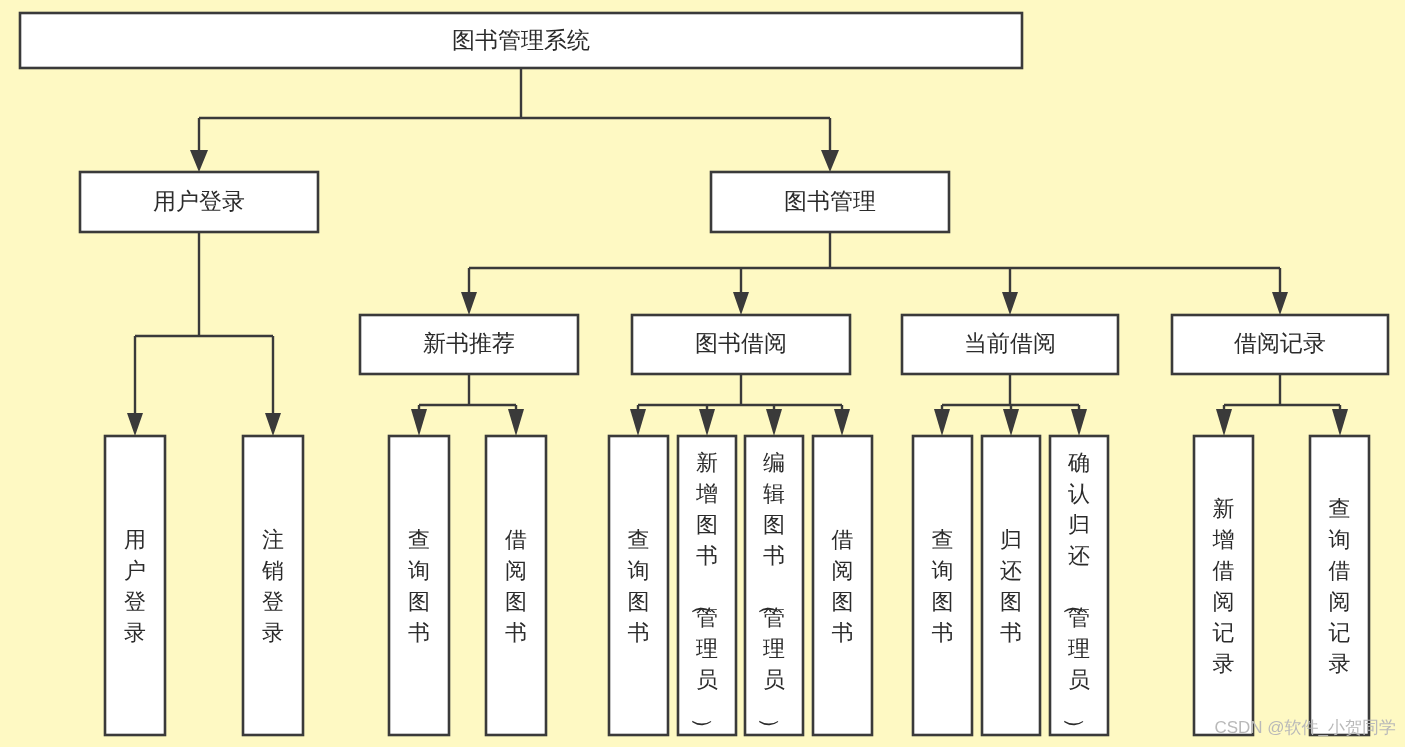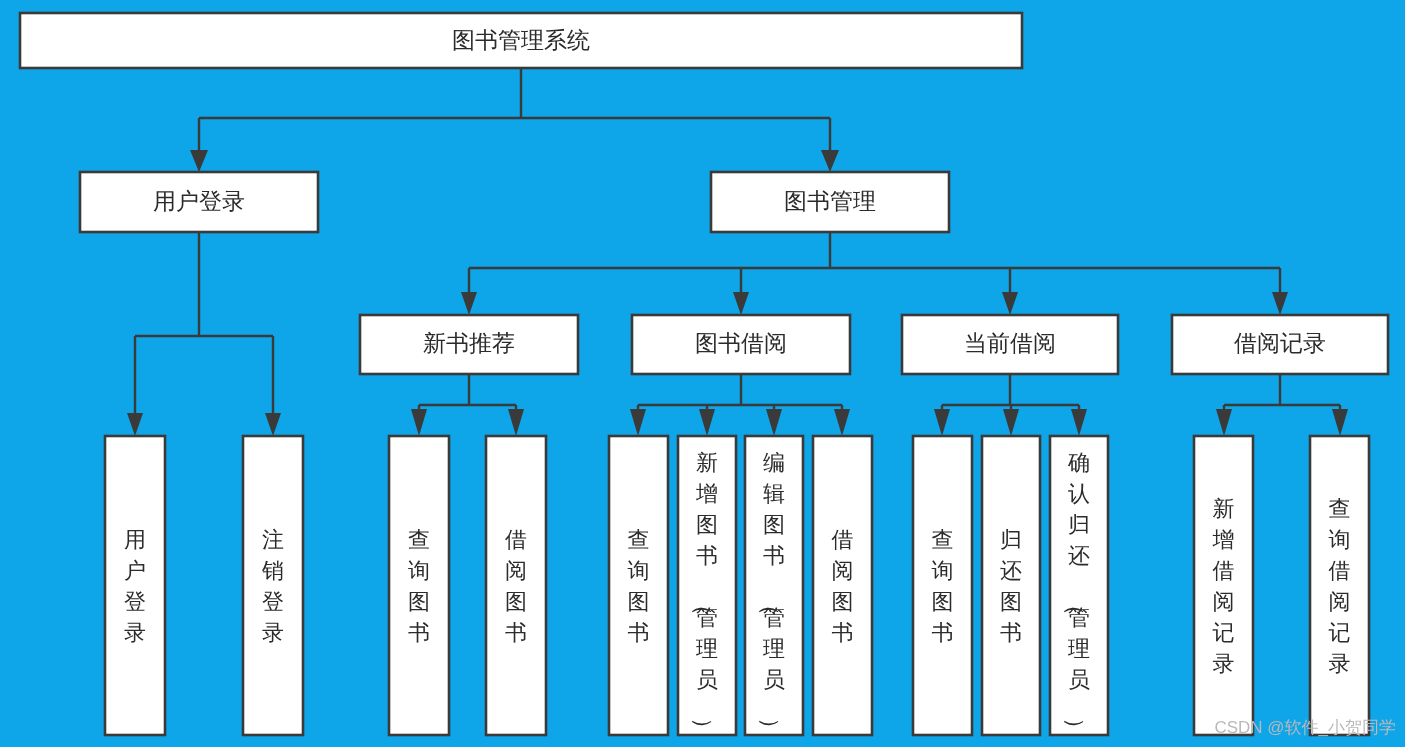--- a/index.html
+++ b/index.html
@@ -10,21 +10,21 @@
   body {
     width: 1405px;
     height: 747px;
     overflow: hidden;
     font-family: "Liberation Sans", "DejaVu Sans", sans-serif;
   }
   #diagram-root {
     position: relative;
     width: 1405px;
     height: 747px;
-    background: #0ea5e9;
+    background: #fef9c3;
   }
   svg.diagram-canvas {
     position: absolute;
     left: 0;
     top: 0;
     width: 1405px;
     height: 747px;
     display: block;
   }
   .node-box {

